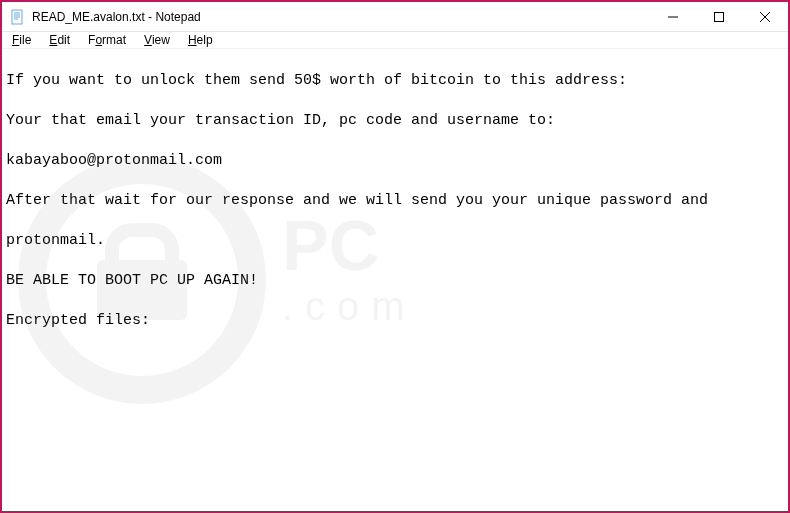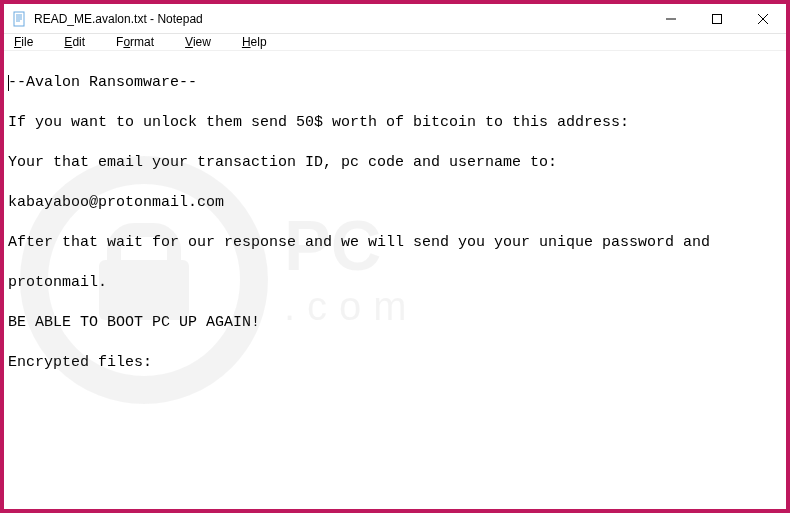--- a/index.html
+++ b/index.html
@@ -6,21 +6,21 @@
   body {
     width: 790px;
     height: 513px;
     background: #fff;
     font-family: "Segoe UI", Tahoma, sans-serif;
     overflow: hidden;
   }
   .window {
     width: 790px;
     height: 513px;
-    border: 4px solid #be185d;
+    border: 2px solid #be185d;
     background: #fff;
     display: flex;
     flex-direction: column;
   }
   .titlebar {
     height: 30px;
     background: #fff;
     border-bottom: 1px solid #e5e5e5;
     display: flex;
     align-items: center;
@@ -43,21 +43,21 @@
     display:flex; align-items:center; justify-content:center;
     font-size: 10px;
     font-family: "Segoe UI", sans-serif;
     color:#000;
   }
 
   .menubar {
     height: 21px;
     display: flex;
     align-items: center;
-    gap: 19px;
+    gap: 6px;
     padding: 0 4px;
     font-size: 12px;
     border-bottom: 1px solid #f0f0f0;
   }
   .menu-item { padding: 1px 6px; }
   .menu-item u { text-decoration: underline; }
 
   .editor {
     flex: 1 1 auto;
     padding: 2px 4px 4px 4px;
@@ -126,21 +126,20 @@
 
   <div class="menubar">
     <span class="menu-item"><u>F</u><span></span><span>ile</span></span>
     <span class="menu-item"><u>E</u><span>dit</span></span>
     <span class="menu-item">F<u>o</u><span>rmat</span></span>
     <span class="menu-item"><u>V</u><span>iew</span></span>
     <span class="menu-item"><u>H</u><span>elp</span></span>
   </div>
 
   <div class="editor">
-<span class="line"><span class="caret"></span><span>--Avalon Ransomware--</span></span>
 <span class="line">If you want to unlock them send 50$ worth of bitcoin to this address:</span>
 <span class="line">Your that email your transaction ID, pc code and username to:</span>
 <span class="line">kabayaboo@protonmail.com</span>
 <span class="line">After that wait for our response and we will send you your unique password and</span>
 <span class="line">protonmail.</span>
 <span class="line">BE ABLE TO BOOT PC UP AGAIN!</span>
 <span class="line">Encrypted files:</span>
 
 
 

